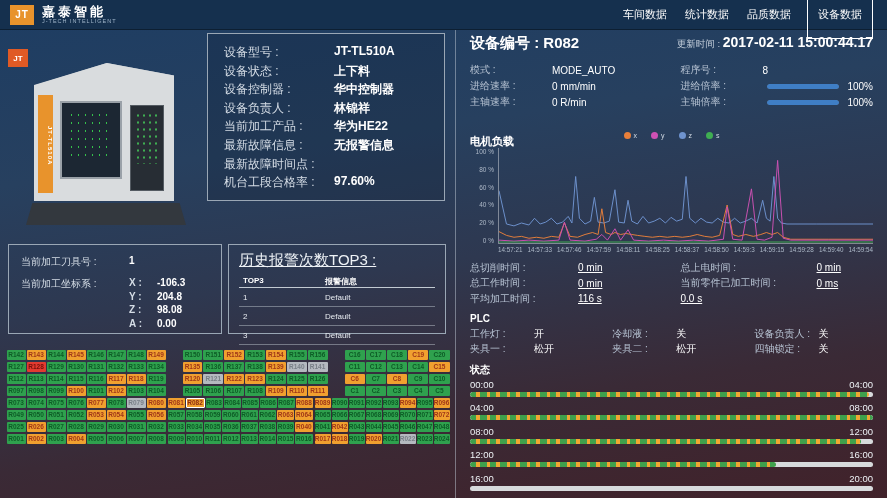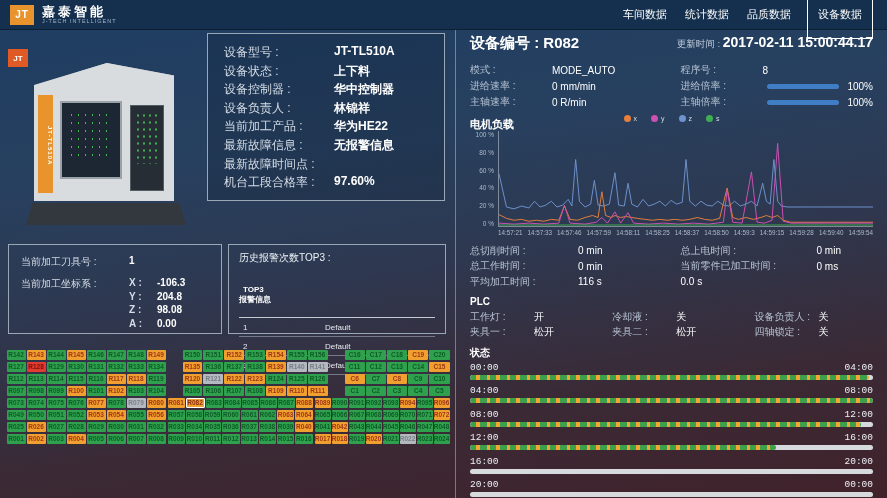--- a/index.html
+++ b/index.html
@@ -53,23 +53,23 @@
   
   .bottom-row { position:absolute; left:8px; top:214px; width:438px; height:90px; display:flex; gap:6px; }
   .tool-panel { width:214px; border:1px solid #9aa7b5; padding:10px 0 0 12px; font-size:10px; }
   .trow { display:flex; margin-bottom:8px; }
   .tlbl { width:108px; color:#d5dde6; }
   .tval { color:#fff; font-weight:bold; }
   .coords .crow { display:flex; margin-bottom:2.5px; }
   .caxis { width:28px; color:#d5dde6; font-weight:bold; }
   .cval { color:#fff; font-weight:bold; }
   .top3-panel { flex:1; border:1px solid #9aa7b5; padding:6px 10px 0 10px; }
-  .top3-title { font-size:10px; color:#eef2f6; margin-bottom:20px; }
-  .t3head { display:flex; font-size:8px; font-weight:bold; color:#fff; padding-bottom:12px;
-            border-bottom:1px solid #c2cad2;flex-direction:column; }
+  .top3-title { font-size:15px; color:#eef2f6; margin-bottom:6px;text-decoration:underline; }
+  .t3head { display:flex; font-size:8px; font-weight:bold; color:#fff; padding-bottom:0;
+            border-bottom:1px solid #c2cad2; }
   .t3row { display:flex; font-size:8px; color:#e7ebf0; padding:4.5px 0; border-bottom:1px solid rgba(200,208,216,.45); }
   .t3c1 { width:86px; padding-left:4px; }
   
   .tag-grid { position:absolute; left:6px; top:320px; width:444px; }
   .tag-row { display:flex; justify-content:space-between; margin-bottom:2px; }
   .tag-group { display:flex; }
   .tag { height:10px; line-height:10px; font-size:6.5px; font-weight:bold; text-align:center;
          margin:0 0.5px; flex:1; border-radius:1px; cursor:pointer; }
   .tg { background:#2fa14e; color:#0d5c26; }
   .to { background:#f0a02f; color:#a03618; }
@@ -83,47 +83,47 @@
   .upd { font-size:9.5px; color:#c3cedb; }
   .upd b { color:#fff; font-weight:bold; font-size:14px; }
   .metrics { display:grid; grid-template-columns:1fr 1fr; column-gap:18px; margin-top:2px; }
   .mcell { display:flex; align-items:center; height:16px; font-size:10px; }
   .mlbl { width:82px; color:#b7c3d3; }
   .mval { flex:1; text-align:left; color:#fff; }
   .bar-wrap { flex:1; display:flex; align-items:center; gap:8px; padding-left:4px; }
   .pbar { flex:1; max-width:108px; height:5px; background:rgba(255,255,255,.18); border-radius:3px; overflow:hidden; }
   .pfill { display:block; height:100%; background:#3f7ec5; border-radius:3px; }
   .pct { font-size:10px; color:#fff; }
-  .chart-title-row { position:relative; margin-top:4px; height:15px; }
+  .chart-title-row { position:relative; margin-top:21px; height:15px; }
   .chart-title { font-size:11px; font-weight:bold; }
   .legend { position:absolute; left:0; right:0; top:1px; display:flex; justify-content:center; gap:14px; }
   .leg-item { display:flex; align-items:center; gap:3px; font-size:7px; color:#d5dde6; }
   .leg-dot { width:7px; height:7px; border-radius:50%; }
   .chart-wrap { display:flex; margin-top:2px; }
   .y-labels { width:28px; display:flex; flex-direction:column; justify-content:space-between;
               text-align:right; padding-right:4px; font-size:6.5px; color:#aeb9c8; height:96px; }
   .plot { flex:1; position:relative; height:96px; border-left:1px solid rgba(255,255,255,.4);
           border-bottom:1px solid rgba(255,255,255,.4); }
   .plot svg { position:absolute; inset:0; width:100%; height:100%; }
   .x-labels { display:flex; justify-content:space-between; margin-left:28px; font-size:6.3px;
               color:#aeb9c8; margin-top:2px; }
   .time-stats { display:grid; grid-template-columns:1fr 1fr; column-gap:18px; margin-top:7px; }
   .stat { display:flex; height:15.5px; font-size:10px; align-items:center; }
   .stat .slbl { width:108px; color:#b7c3d3; }
   .stat.c2 .slbl { width:136px; }
-  .stat .sval { color:#fff; }
+  .stat .sval { color:#fff;text-decoration:underline; }
   .sec-title { font-size:10px; font-weight:bold; margin-top:6px; }
   .plc-grid { display:grid; grid-template-columns:1.2fr 1.2fr 1fr; margin-top:3px; }
   .plc-cell { display:flex; height:15px; font-size:10px; align-items:center; }
   .plc-cell .plbl { width:64px; color:#b7c3d3; }
   .plc-cell .pval { color:#fff; }
   
   .status-bars { margin-top:2px; }
   .sbar { margin-bottom:5.5px; }
-  .sbar-labels { display:flex; justify-content:space-between; font-size:9.5px; color:#eef2f6; height:13px;font-family:Liberation Mono, monospace; }
+  .sbar-labels { display:flex; justify-content:space-between; font-size:9.5px; color:#eef2f6; height:13px; }
   .track { height:5px; background:#d7dadc; border-radius:3px; overflow:hidden; }
   .fillstripe { height:100%; border-radius:3px;
     background:repeating-linear-gradient(90deg,#3fa04c 0 6px,#f0a832 6px 10px,#3fa04c 10px 17px,#f0a832 17px 20px); }
 </style>
 </head>
 <body>
 
 <header class="topbar">
   <div class="brand">
     <div class="brand-logo">JT</div>

